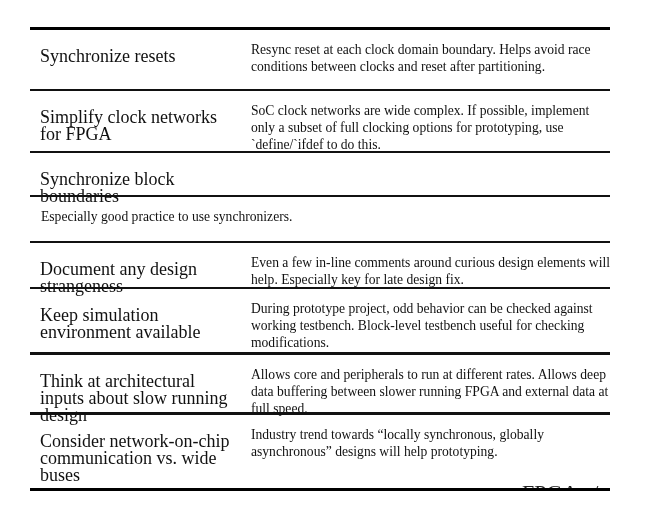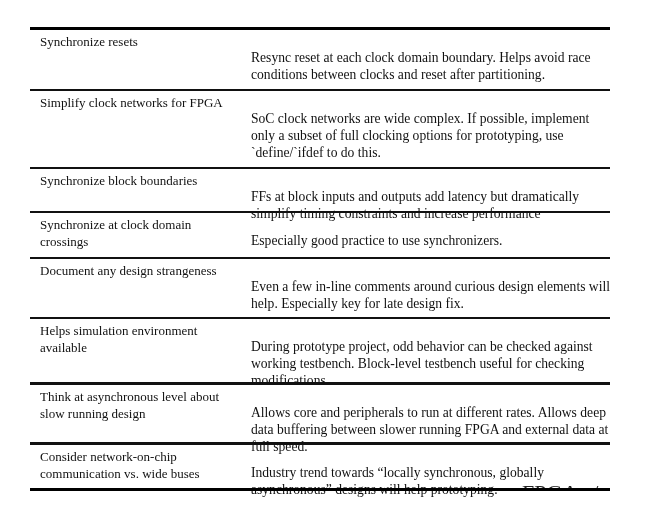--- a/index.html
+++ b/index.html
@@ -30,31 +30,31 @@
       background: #111;
     }
     .row {
       position: relative;
       display: flex;
     }
     .cell-left {
       width: 210px;
       padding-left: 10px;
       box-sizing: border-box;
-      font-size: 13px;
+      font-size: 18px;
       line-height: 17px;
-      padding-top: 3px;
+      padding-top: 18px;
     }
     .cell-right {
       flex: 1;
       padding-left: 11px;
       box-sizing: border-box;
       font-size: 13.6px;
       line-height: 17px;
-      padding-top: 19px;
+      padding-top: 11px;
     }
     .clipped-fragment {
       position: absolute;
       left: 522px;
       top: 478px;
       width: 90px;
       height: 11px;
       overflow: hidden;
       font-size: 22px;
       line-height: 22px;
@@ -79,52 +79,50 @@
 
 <div class="table">
   <div class="rule-thick"></div>
 
   <div class="row" style="height:59px">
     <div class="cell-left">Synchronize resets</div>
     <div class="cell-right">Resync reset at each clock domain boundary. Helps avoid race conditions between clocks and reset after partitioning.</div>
   </div>
   <div class="rule-thin"></div>
 
-  <div class="row" style="height:76px">
+  <div class="row" style="height:60px">
     <div class="cell-left">Simplify clock networks for FPGA</div>
     <div class="cell-right">SoC clock networks are wide complex. If possible, implement only a subset of full clocking options for prototyping, use `define/`ifdef to do this.</div>
   </div>
   <div class="rule-thin"></div>
 
   <div class="row" style="height:42px">
     <div class="cell-left">Synchronize block boundaries</div>
-    <div class="cell-right">FFs at block inputs and outputs add latency but dramatically simplify timing constraints and increase performance</div>
   </div>
   <div class="rule-thin"></div>
 
   <div class="row" style="height:44px">
-    <div class="cell-left">Synchronize at clock domain crossings</div>
     <div class="cell-right">Especially good practice to use synchronizers.</div>
   </div>
   <div class="rule-thin"></div>
 
-  <div class="row" style="height:58px">
+  <div class="row" style="height:44px">
     <div class="cell-left">Document any design strangeness</div>
     <div class="cell-right">Even a few in-line comments around curious design elements will help. Especially key for late design fix.</div>
   </div>
   <div class="rule-thin"></div>
 
   <div class="row" style="height:63px">
-    <div class="cell-left">Helps simulation environment available</div>
+    <div class="cell-left">Keep simulation environment available</div>
     <div class="cell-right">During prototype project, odd behavior can be checked against working testbench. Block-level testbench useful for checking modifications.</div>
   </div>
   <div class="rule-thin" style="height:3px"></div>
 
   <div class="row" style="height:57px">
-    <div class="cell-left">Think at asynchronous level about slow running design</div>
+    <div class="cell-left">Think at architectural inputs about slow running design</div>
     <div class="cell-right">Allows core and peripherals to run at different rates. Allows deep data buffering between slower running FPGA and external data at full speed.</div>
   </div>
   <div class="rule-thin" style="height:3px"></div>
 
   <div class="row" style="height:38px">
     <div class="cell-left">Consider network-on-chip communication vs. wide buses</div>
     <div class="cell-right">Industry trend towards “locally synchronous, globally asynchronous” designs will help prototyping.</div>
   </div>
 </div>
 

